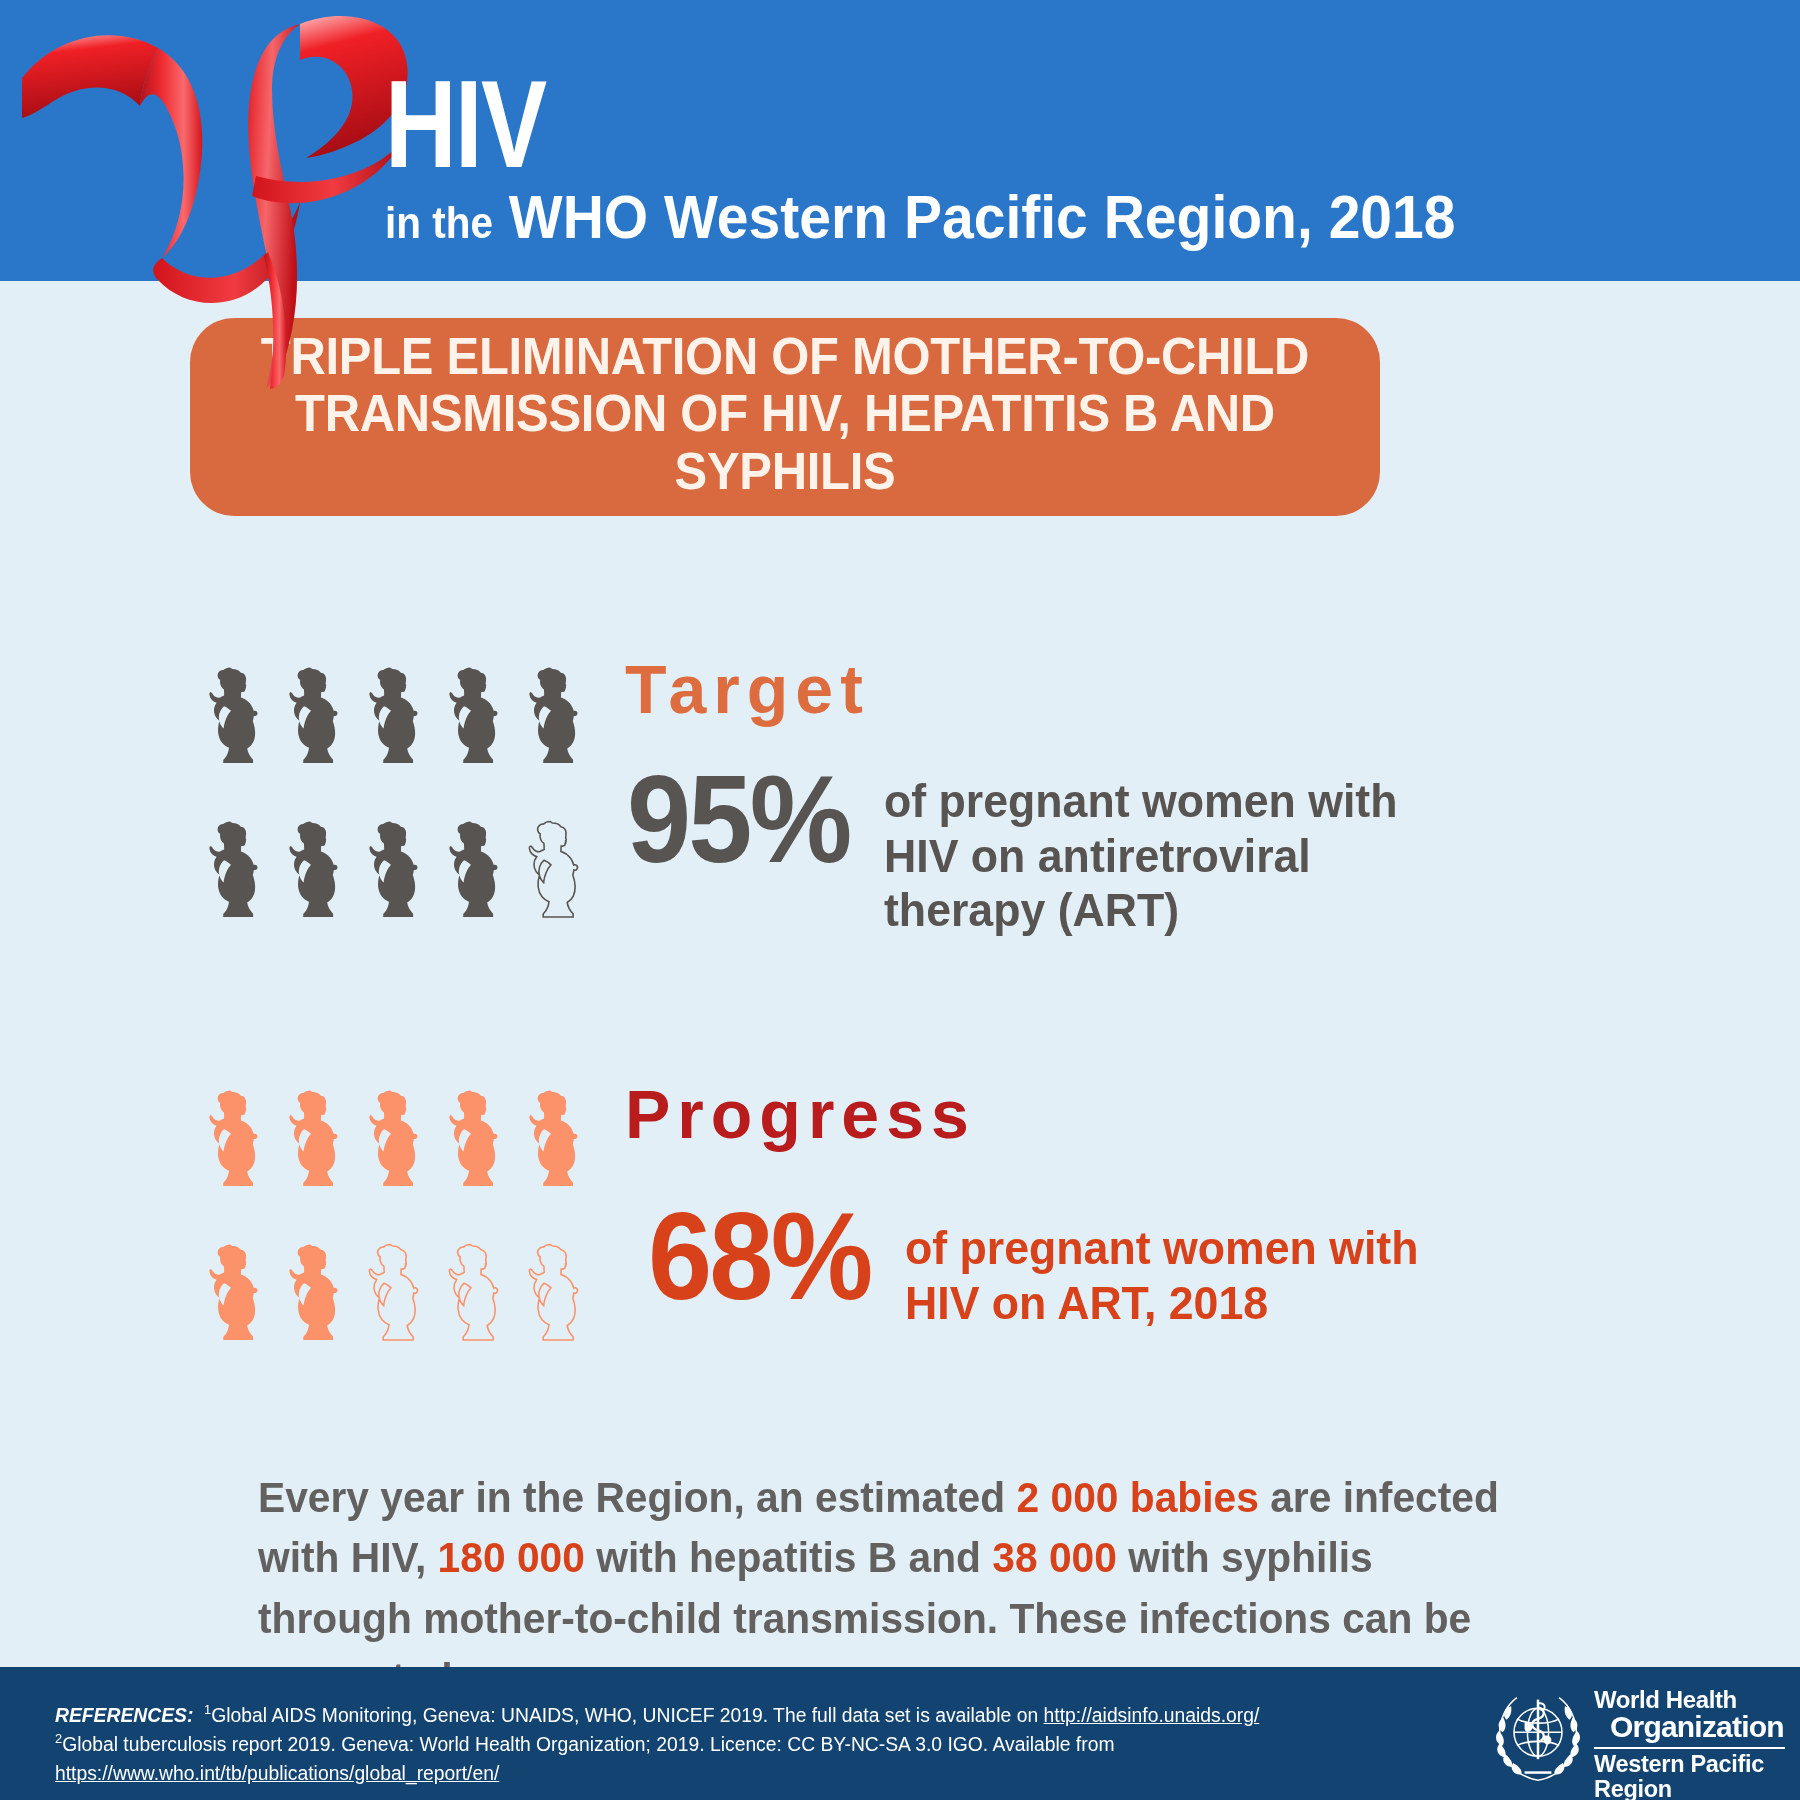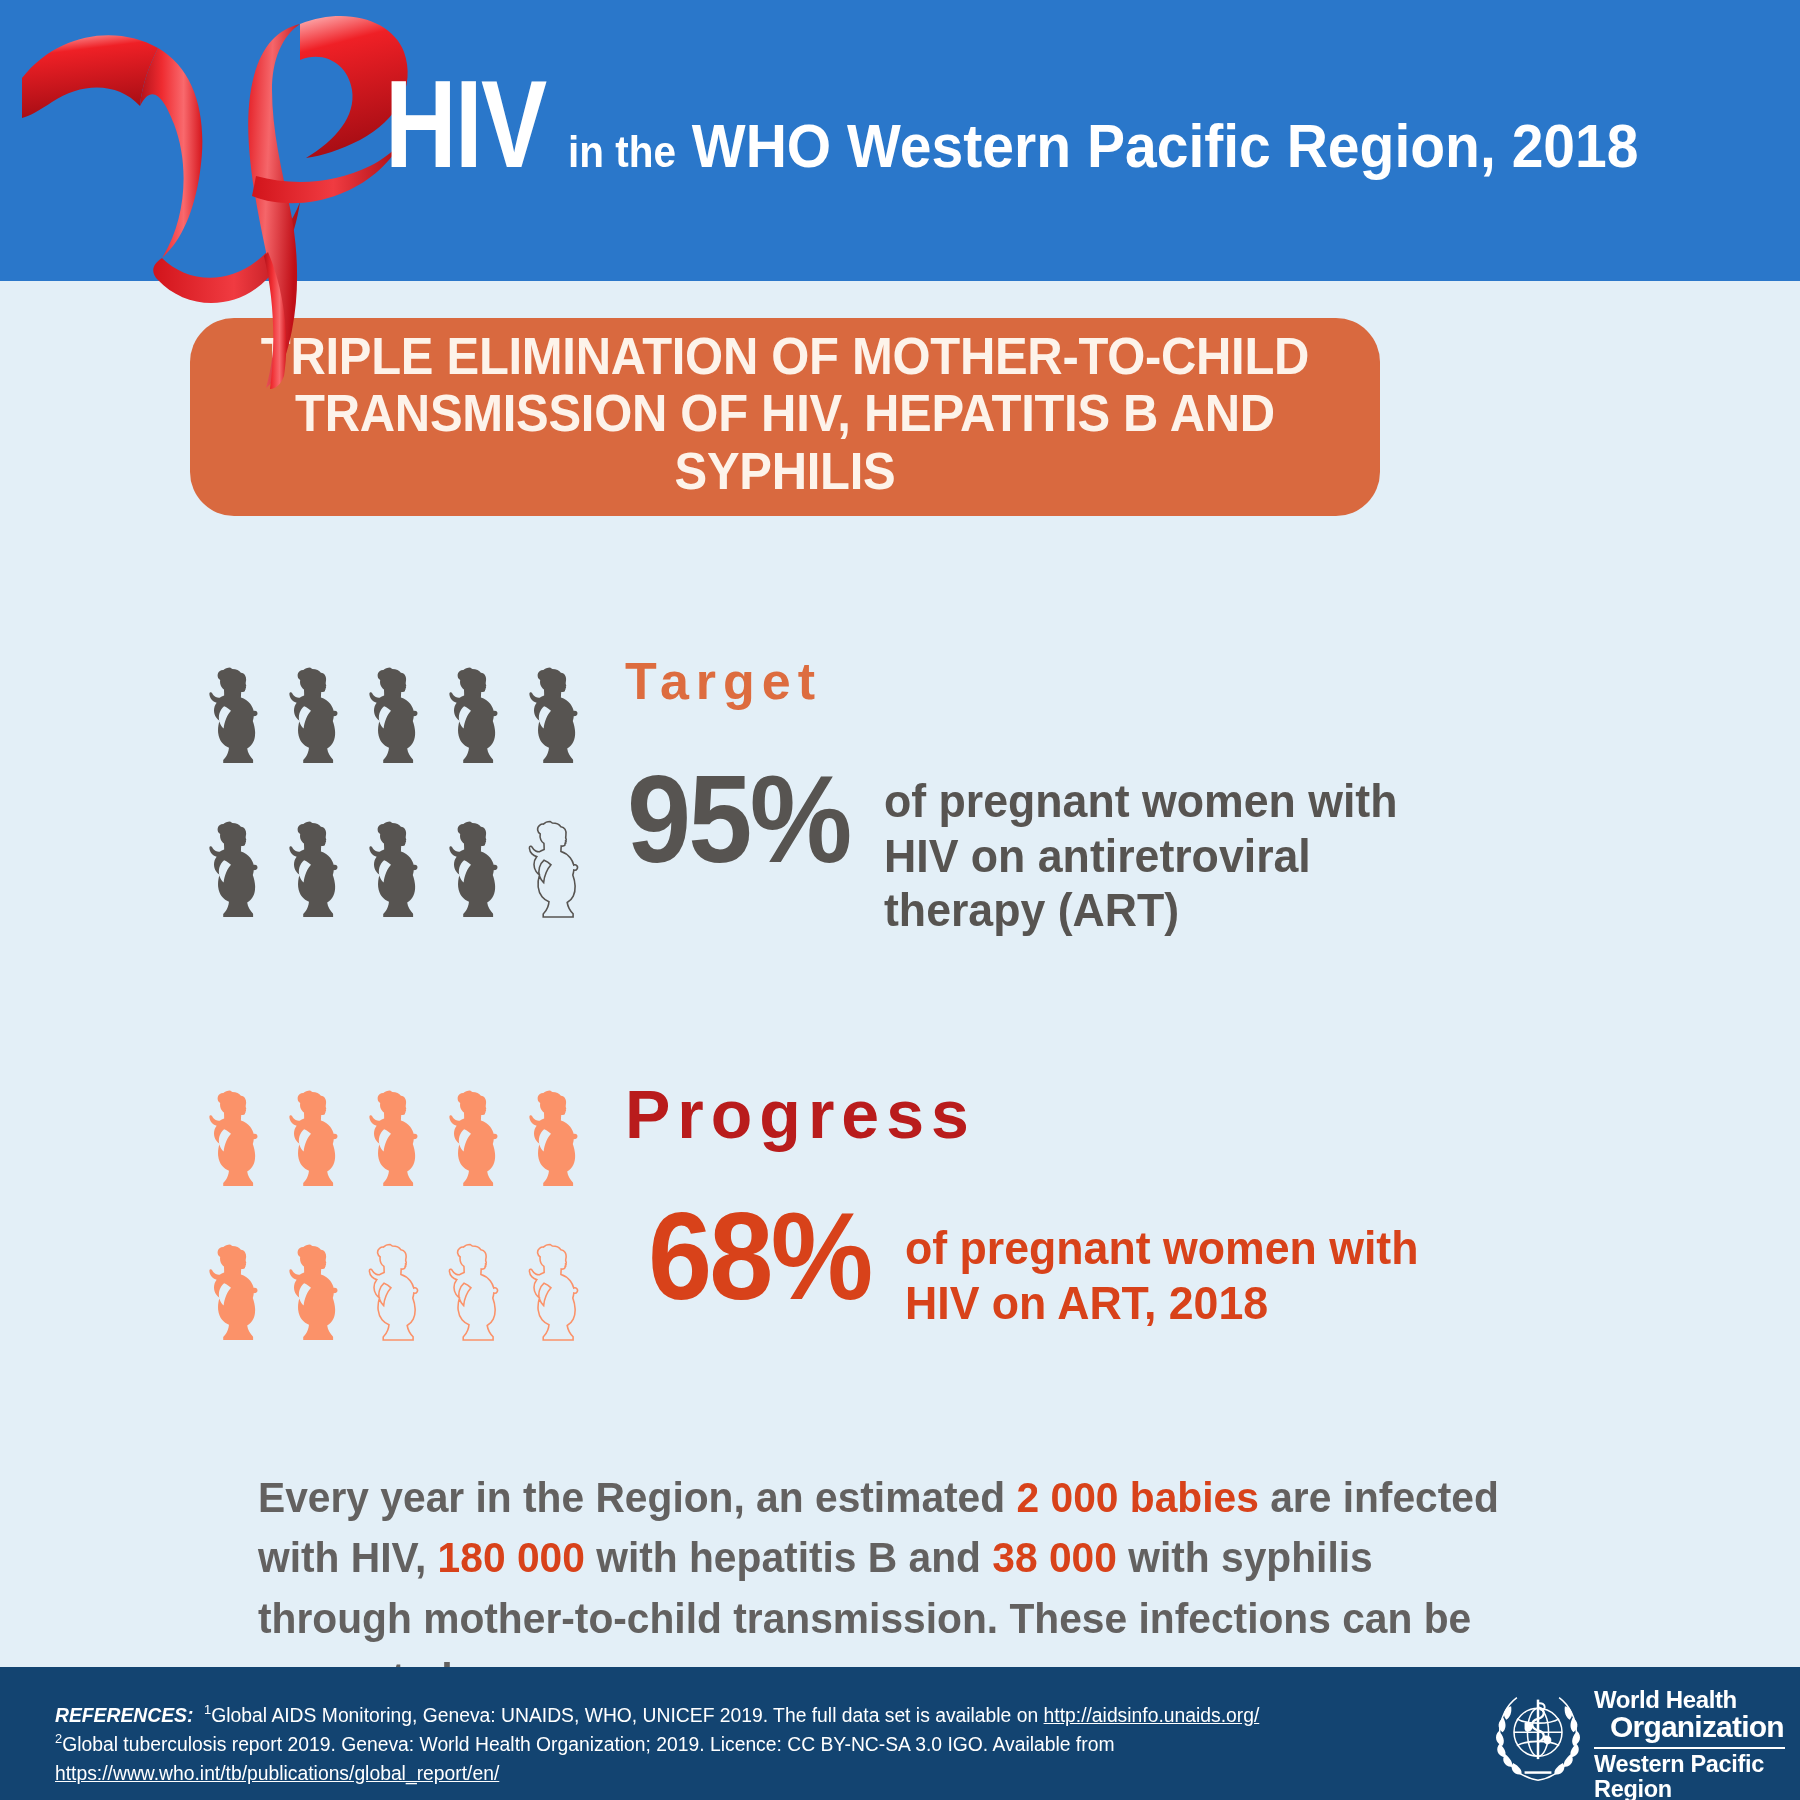--- a/index.html
+++ b/index.html
@@ -14,20 +14,21 @@
 
   
   .header{
     position:absolute;left:0;top:0;width:1800px;height:281px;
     background:#2a77ca;
   }
   .title-wrap{
     position:absolute;left:385px;top:62px;
     display:flex;align-items:baseline;white-space:nowrap;
     z-index:4;
+    flex-direction:column;
   }
   .title-hiv{
     color:#ffffff;font-weight:bold;font-size:124px;line-height:1;
     letter-spacing:-2px;
     transform:scaleX(0.80);transform-origin:left bottom;
     font-family:"Liberation Sans", sans-serif;
   }
   .title-rest{
     color:#ffffff;font-weight:bold;font-size:62px;line-height:1;
     transform:scaleX(0.92);transform-origin:left bottom;
@@ -52,21 +53,21 @@
     text-align:center;letter-spacing:-0.3px;
     transform:scaleX(0.96);
   }
   .icon-grid{position:absolute;}
   .icon-row{display:flex;}
   .fig{width:72px;height:140px;margin-right:8px;}
   .fig:last-child{margin-right:0;}
 
   .label-target{
     position:absolute;
-    font-size:52px;font-weight:bold;color:#dd6c3f;
+    font-size:68px;font-weight:bold;color:#dd6c3f;
     letter-spacing:7px;line-height:1;
   }
   .label-progress{
     position:absolute;
     font-size:68px;font-weight:bold;color:#b91c1c;
     letter-spacing:7px;line-height:1;
   }
   .pct-row{position:absolute;display:flex;align-items:flex-start;}
   .pct-big{
     font-size:124px;font-weight:bold;line-height:0.92;

